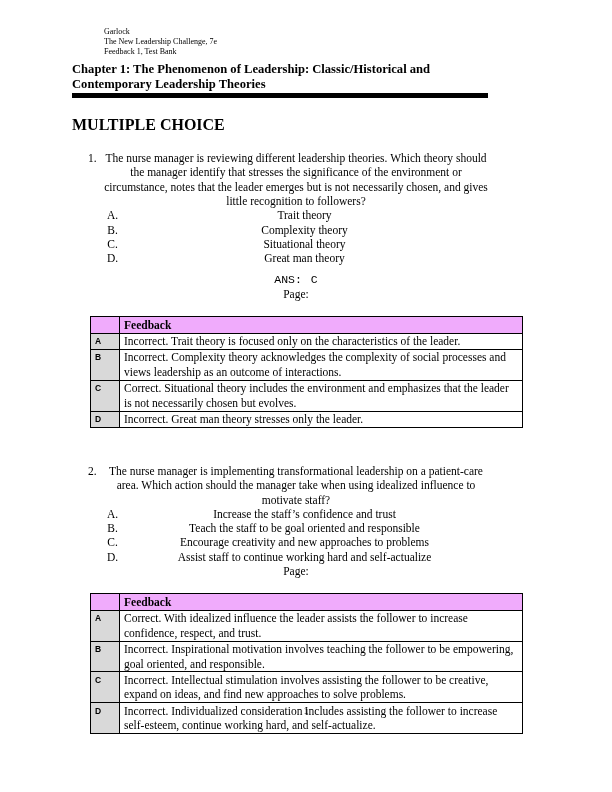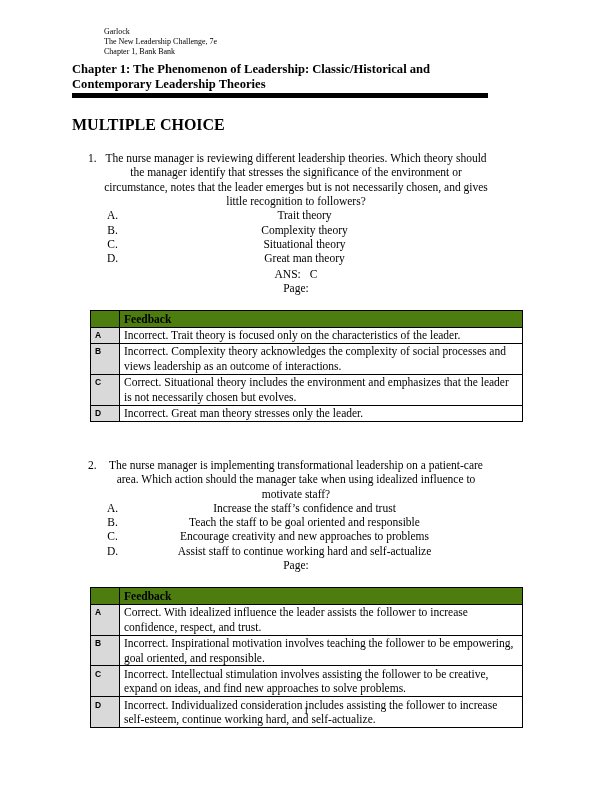--- a/index.html
+++ b/index.html
@@ -37,40 +37,40 @@
   }
   .question { font-size: 11.5px; line-height: 14.3px; }
   .question.q1 { margin-top: 17px; }
   .question.q2 { margin-top: 36px; }
   .q-row { display: flex; }
   .q-num { flex: 0 0 16px; margin-left: 16px; }
   .q-body { flex: 1; text-align: center; }
   .option { display: flex; }
   .opt-letter { flex: 0 0 17px; }
   .opt-text { flex: 1; }
-  .ans-line { margin-top: 1px; }
+  .ans-line { margin-top: 7px; font-family: Liberation Mono, monospace; }
   .ans-value { margin-left: 9px; }
   .feedback-table {
     border-collapse: collapse;
     table-layout: fixed;
     width: 433px;
     margin: 15px 0 0 18px;
     border: 1.5px solid #000000;
     font-size: 11.5px;
     line-height: 14.4px;
   }
   .feedback-table th, .feedback-table td {
     border: 1px solid #000000;
     vertical-align: top;
     padding: 0.5px 4px;
     text-align: left;
   }
   .col-letter { width: 29px; }
   .head-cell {
-    background: #4d7c0f;
+    background: #f0abfc;
     font-weight: bold;
     font-family: "Liberation Serif", serif;
     font-size: 11.5px;
   }
   .letter-cell {
     background: #d9d9d9;
     font-family: "Liberation Sans", sans-serif;
     font-weight: bold;
     font-size: 8.5px;
     padding-left: 6px;
@@ -85,21 +85,21 @@
   }
 </style>
 </head>
 <body>
 
 <div class="page">
 
   <div class="running-head">
     <div>Garlock</div>
     <div>The New Leadership Challenge, 7e</div>
-    <div>Chapter 1, Bank Bank</div>
+    <div>Feedback 1, Test Bank</div>
   </div>
 
   <h1 class="chapter-title">Chapter 1: The Phenomenon of Leadership: Classic/Historical and Contemporary Leadership Theories</h1>
   <div class="title-rule"></div>
 
   <div class="section-heading">MULTIPLE CHOICE</div>
 
   <div class="question q1">
     <div class="q-row">
       <span class="q-num">1.</span>

